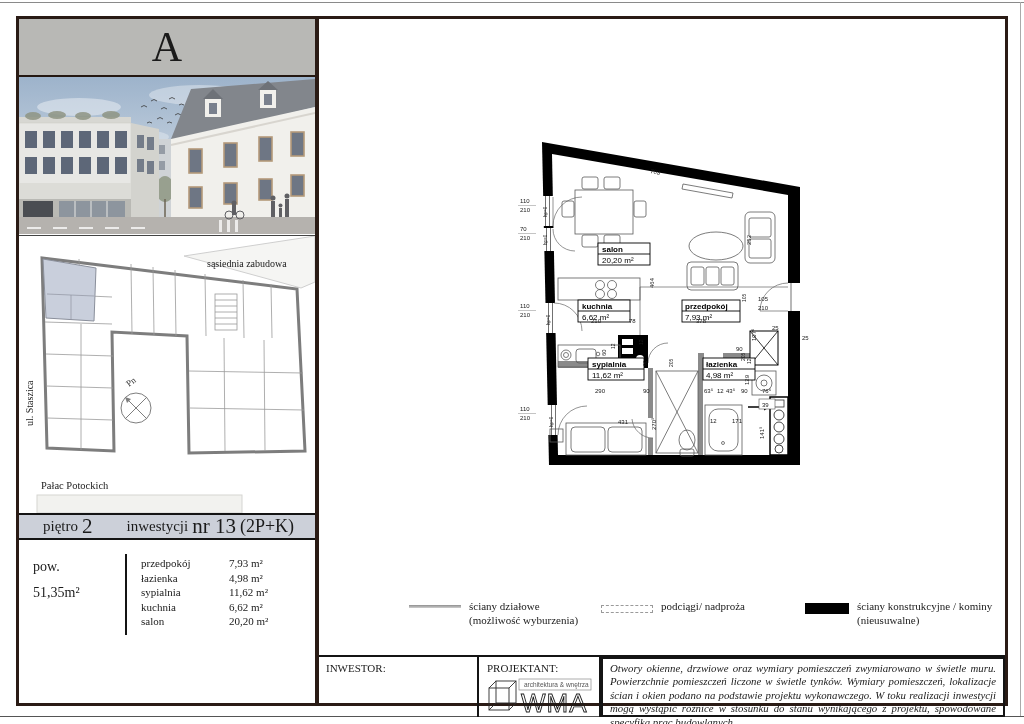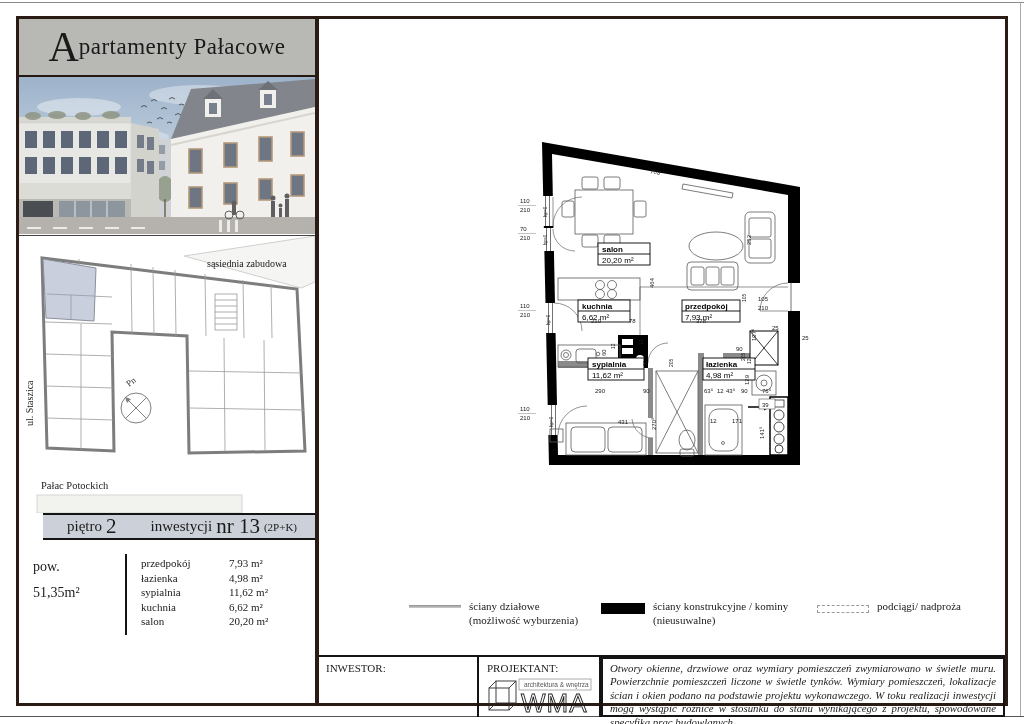--- a/index.html
+++ b/index.html
@@ -14,24 +14,24 @@
   #right-panel{left:316px;top:16px;width:692px;height:690px;}
 
   
   .title-bar{height:56px;background:#b8b8b5;border-bottom:2px solid #241811;
              display:flex;align-items:center;justify-content:center;}
   .title-initial{font-size:42px;line-height:40px;}
   .title-rest{font-size:23px;letter-spacing:.5px;}
   .photo{height:158px;position:relative;border-bottom:1px solid #444;}
   .siteplan{height:277px;position:relative;}
   .floor-bar{height:27px;background:#ccd0d9;border-top:2px solid #141414;border-bottom:2.5px solid #141414;
-             display:flex;align-items:center;box-sizing:border-box;padding:0 10px 0 24px;margin-left:24px;}
+             display:flex;align-items:center;box-sizing:border-box;padding:0 10px 0 24px;}
   .floor-bar .lbl{font-size:15px;}
   .floor-bar .big{font-size:21px;margin-left:4px;}
-  .floor-bar .small{font-size:11px;margin-left:4px;}
+  .floor-bar .small{font-size:18px;margin-left:4px;}
   .floor-bar .gap{flex:0 0 34px;}
   .area-box{display:flex;padding:14px 10px 0 14px;}
   .pow{width:92px;font-size:14px;line-height:26px;}
   .room-table{border-left:2px solid #141414;padding:2px 0 6px 14px;min-width:150px;}
   .room-row{display:flex;font-size:11px;line-height:14.5px;}
   .room-name{width:88px;}
   .room-area{width:60px;}
 
   
   .plan-wrap{position:absolute;left:181px;top:114px;width:310px;height:348px;}
@@ -61,21 +61,20 @@
 <body>
 
 <div class="page-frame-top"></div>
 <div class="page-frame-bottom"></div>
 <div class="page-frame-right"></div>
 
 <div id="left-panel" class="panel">
 
   <div class="title-bar">
     <span class="title-initial">A</span>
-      <span class="title-rest">partamenty Pałacowe</span>
   </div>
 
   <div class="photo">
     <svg width="296" height="157" viewBox="0 0 296 157">
       <defs>
         <linearGradient id="sky" x1="0" y1="0" x2="0" y2="1">
           <stop offset="0" stop-color="#9db3cb"></stop>
             <stop offset="1" stop-color="#e2e8ee"></stop>
         </linearGradient>
       </defs>
@@ -520,30 +519,30 @@
 
   <div class="legend">
     <div class="legend-item">
       <div class="legend-swatch sw-partition"></div>
       <div class="legend-label l1w">
         <div>ściany działowe</div>
         <div>(możliwość wyburzenia)</div>
       </div>
     </div>
     <div class="legend-item">
+      <div class="legend-swatch sw-lintel"></div>
+      <div class="legend-label l3w">
+        <div>podciągi/ nadproża</div>
+      </div>
+    </div>
+    <div class="legend-item">
       <div class="legend-swatch sw-structural"></div>
       <div class="legend-label l2w">
         <div>ściany konstrukcyjne / kominy</div>
         <div>(nieusuwalne)</div>
-      </div>
-    </div>
-    <div class="legend-item">
-      <div class="legend-swatch sw-lintel"></div>
-      <div class="legend-label l3w">
-        <div>podciągi/ nadproża</div>
       </div>
     </div>
   </div>
 
   <div class="bottom-strip">
     <div class="inv">
       <div class="inv-h">INWESTOR:</div>
     </div>
     <div class="vdiv"></div>
     <div class="proj">

